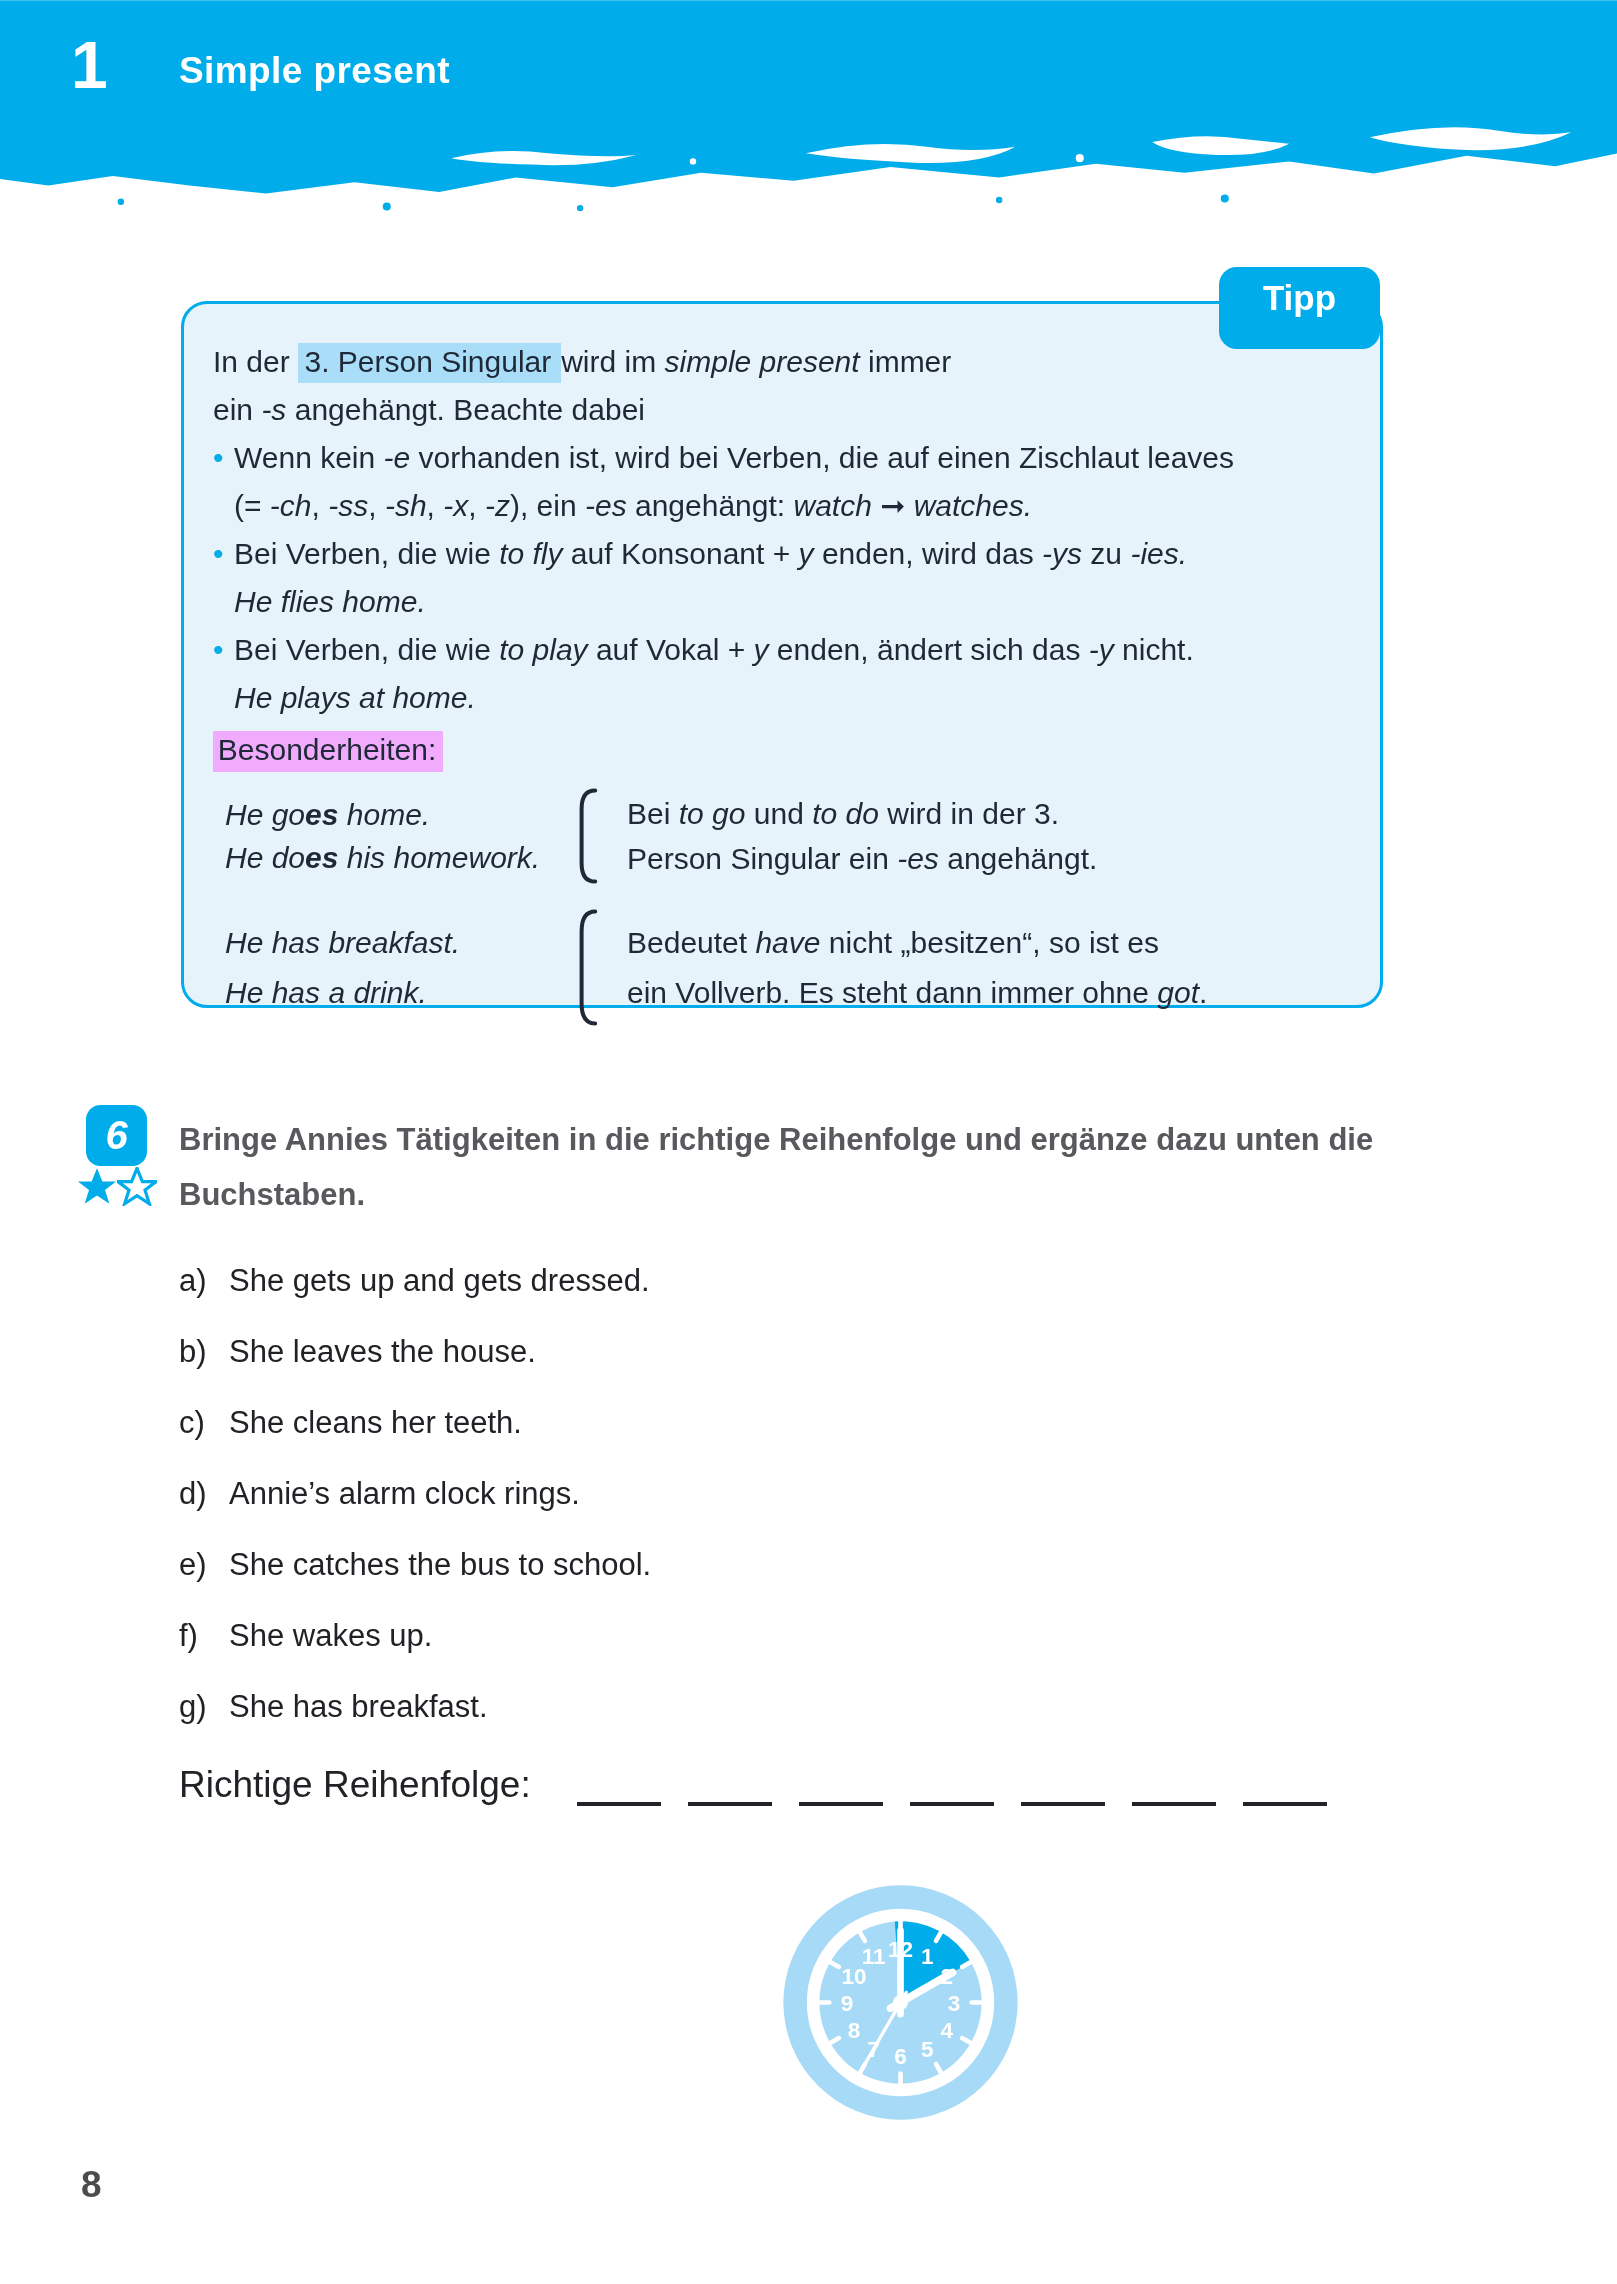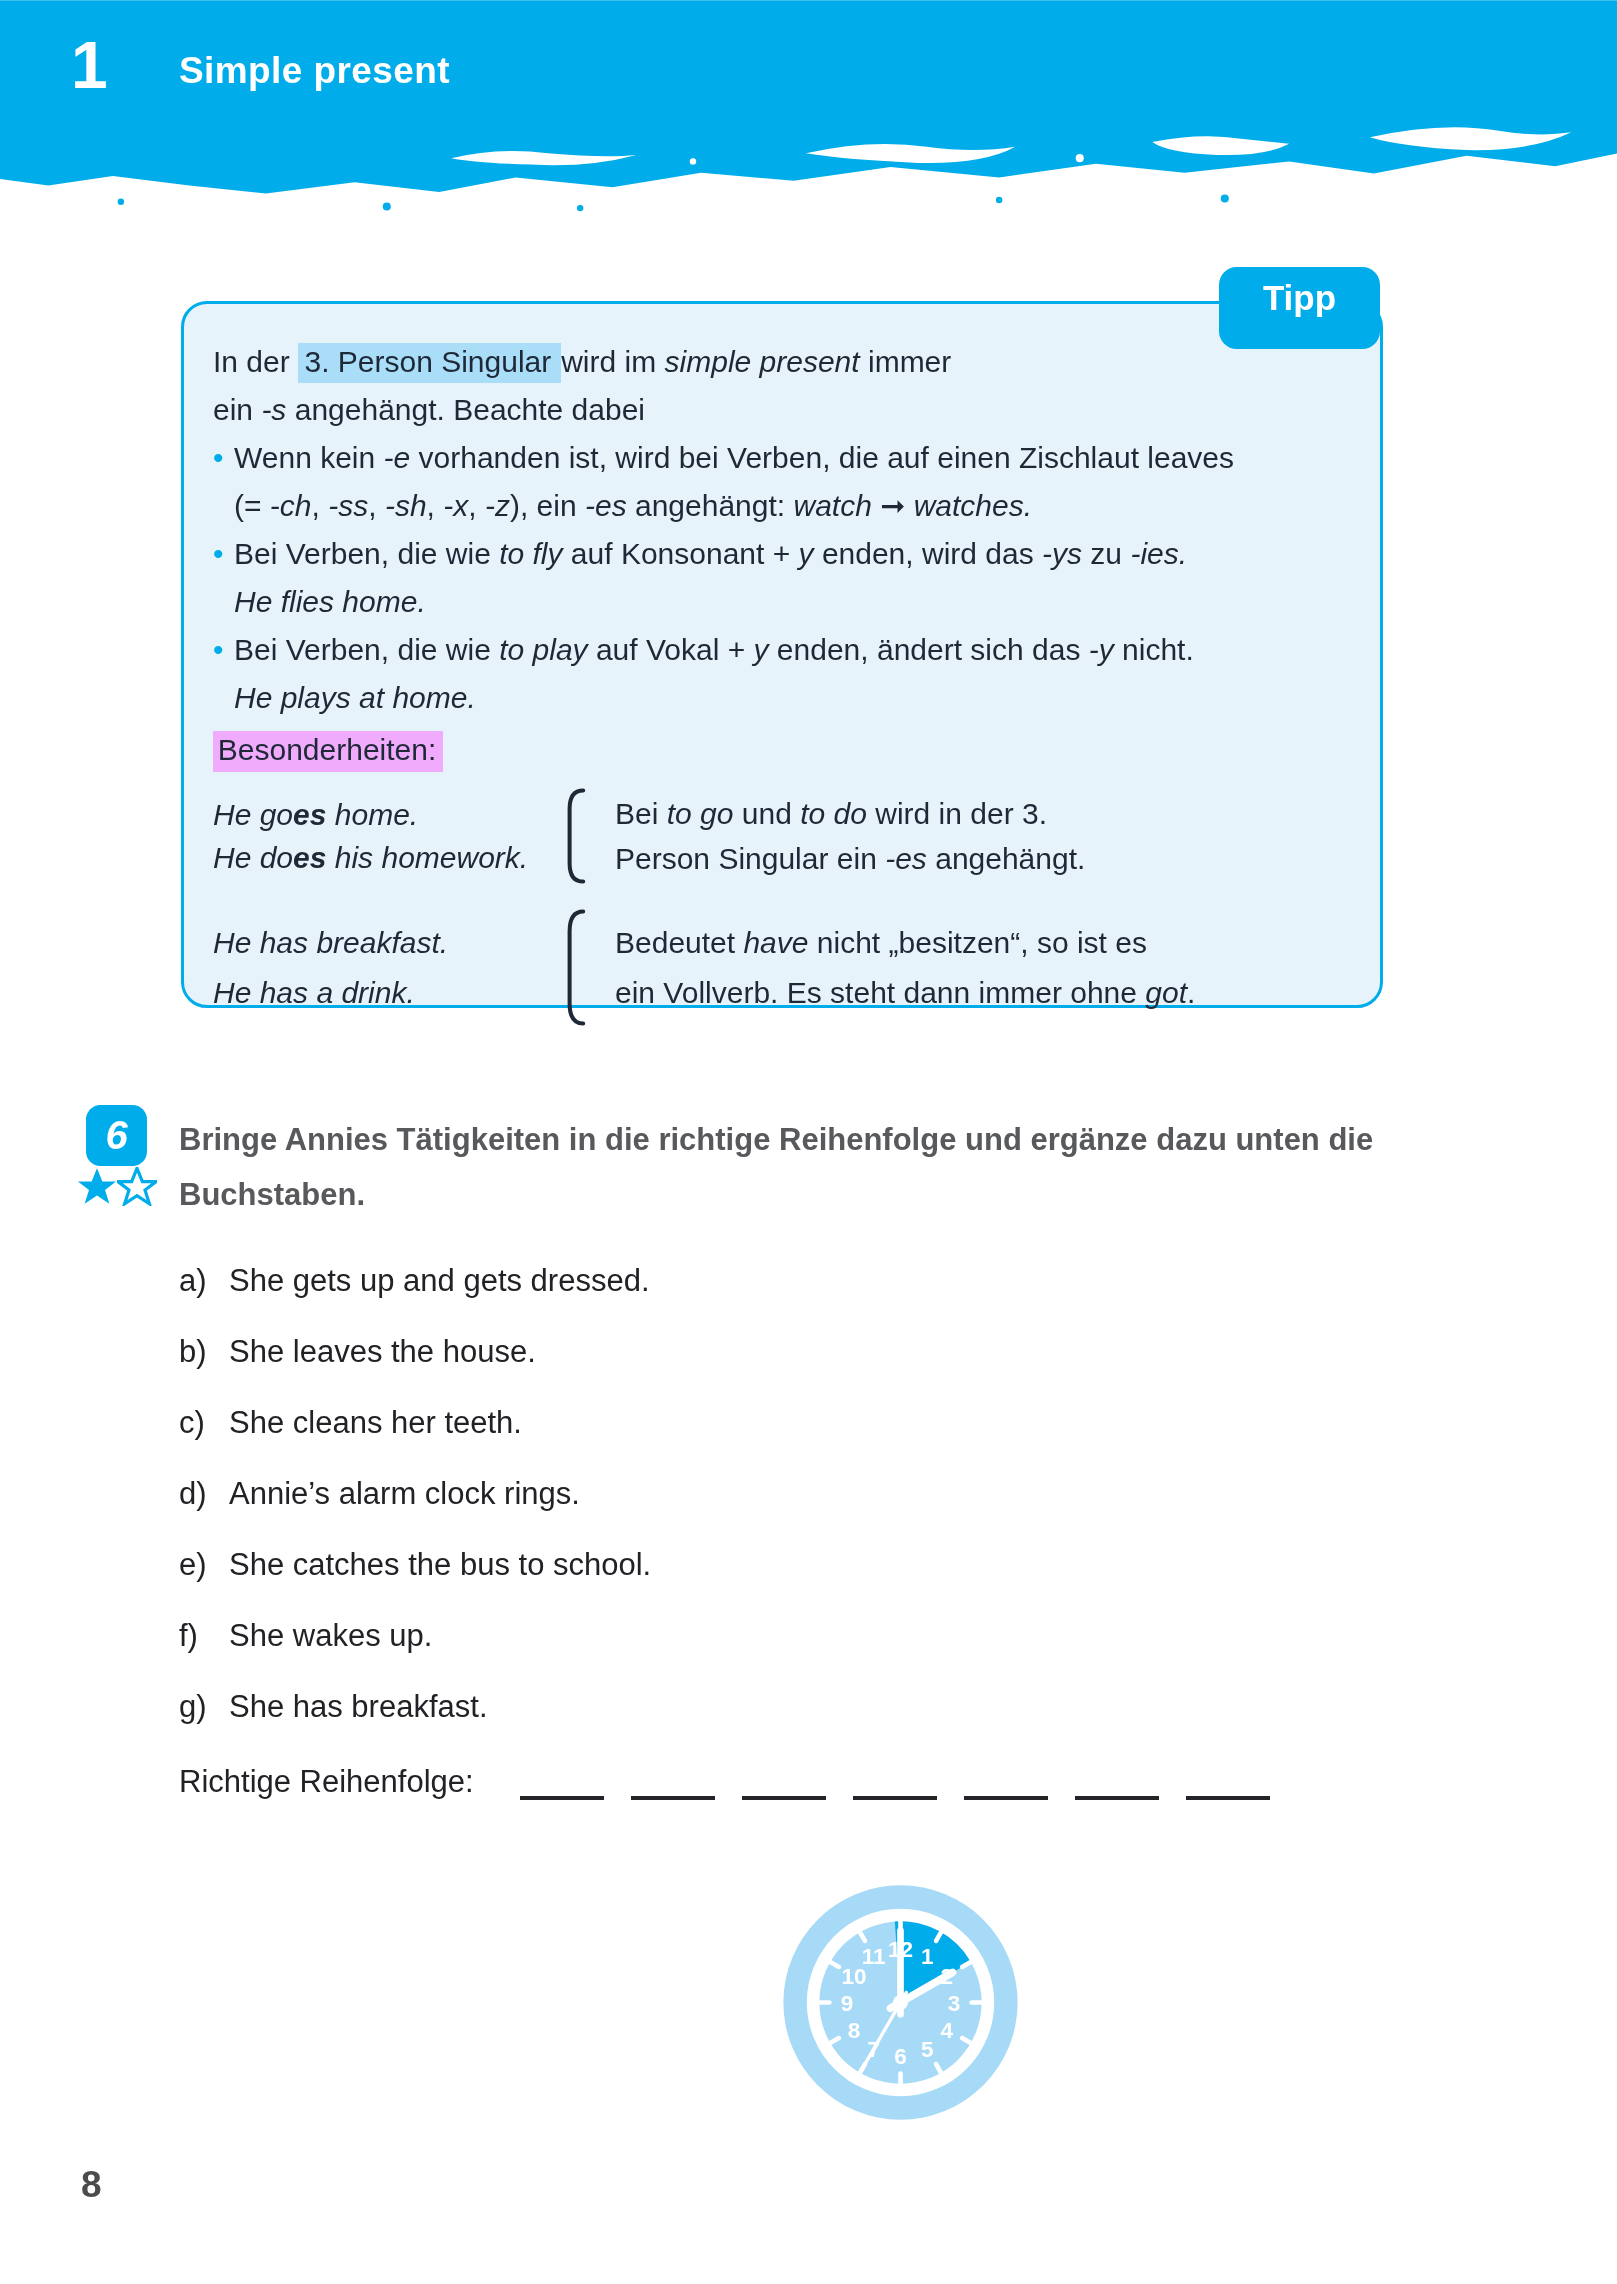--- a/index.html
+++ b/index.html
@@ -28,40 +28,40 @@
   .tip-content{position:absolute;left:29px;top:34px;width:1144px;font-size:30px;line-height:48px;color:#1e2836;}
   .tip-line{white-space:nowrap;}
   .bullet-line{display:flex;}
   .bullet-dot{color:#00ace9;font-size:30px;width:21px;flex:0 0 21px;}
   .bullet-indent{padding-left:21px;}
   .i{font-style:italic;}
   .b{font-weight:700;}
   .bi{font-style:italic;font-weight:700;}
   .hl{background:#a9ddf8;padding:2.4px 1.6px 4.8px 6.4px;}
   .hl2{background:#f0abfc;padding:2.4px 6.4px 4.8px 4.8px;}
-  .ex-group{display:flex;align-items:center;margin-left:0;}
+  .ex-group{display:flex;align-items:center;margin-left:12px;}
   .ex-group.g1{margin-top:11.3px;}
   .ex-group.g2{margin-top:21px;}
   .ex-left{width:351px;line-height:43px;}
   .ex-right{margin-left:27px;line-height:45px;}
   .brace{flex:0 0 24px;}
   
   .exercise-badge{
     position:absolute;left:86px;top:1105px;width:61px;height:61px;background:#00ace9;border-radius:14.5px;
     display:flex;align-items:center;justify-content:center;
   }
   .exercise-badge span{color:#fff;font-size:40px;font-weight:700;font-style:italic;}
   .difficulty-stars{position:absolute;left:77px;top:1167px;display:flex;}
   .exercise-instruction{
     position:absolute;left:179px;top:1112px;width:1265px;font-size:31px;font-weight:700;color:#57595c;line-height:55px;
   }
   .task-list{position:absolute;left:179px;top:1263px;list-style:none;margin:0;padding:0;font-size:31px;color:#212226;}
   .task-list li{height:71px;display:flex;}
   .task-letter{width:50px;flex:0 0 50px;}
-  .answer-row{position:absolute;left:179px;top:1764px;display:flex;align-items:flex-end;font-size:31px;color:#212226;}
+  .answer-row{position:absolute;left:179px;top:1764px;display:flex;align-items:flex-end;font-size:37px;color:#212226;}
   .answer-label{margin-right:19.3px;}
   .answer-blanks{display:flex;align-items:flex-end;}
   .answer-blank{width:84px;height:29px;border-bottom:4px solid #232427;margin-left:27px;}
   
   .clock-illustration{position:absolute;left:775px;top:1877px;width:251px;height:251px;}
   .page-number{position:absolute;left:81px;top:2164px;font-size:37px;font-weight:700;color:#4b4b4d;}
 </style>
 </head>
 <body>
 

